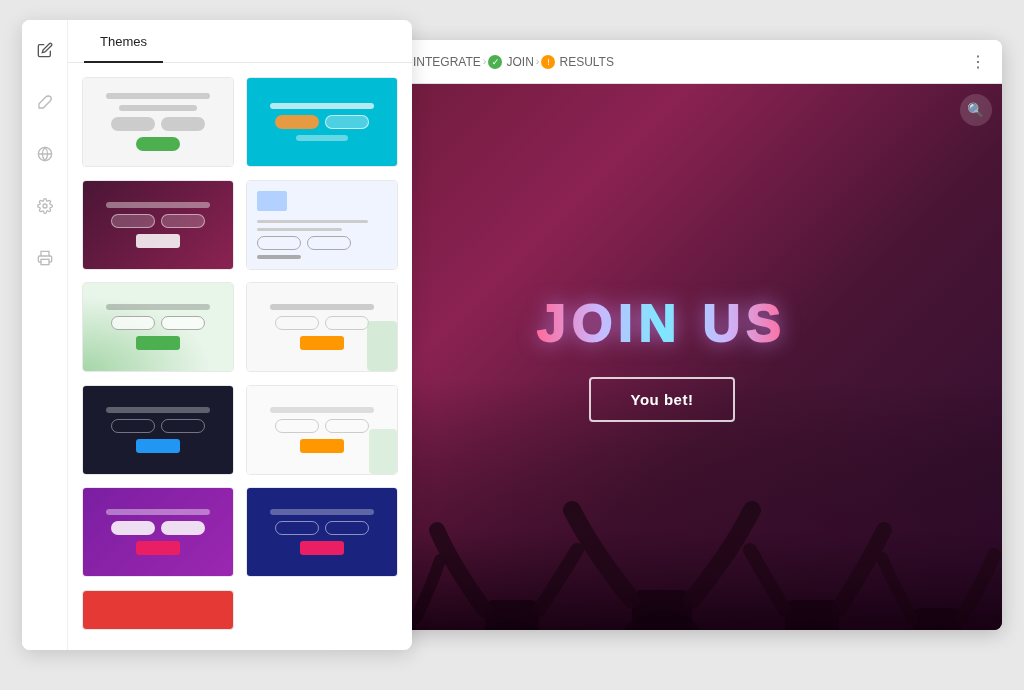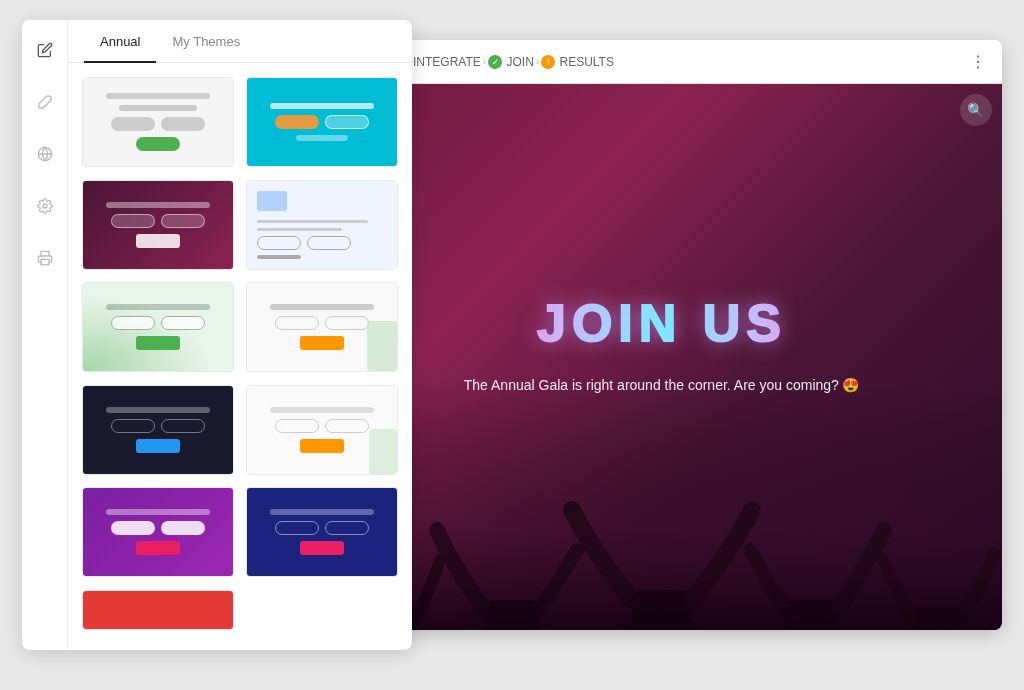--- a/index.html
+++ b/index.html
@@ -479,21 +479,21 @@
             <stop offset="100%" stop-color="rgba(20,0,15,0.9)"></stop>
           </linearGradient>
         </defs>
         <rect width="680" height="250" fill="url(#crowdFade)"></rect>
       </svg>
 
       <div class="search-icon-preview">🔍</div>
 
       <div class="hero-content">
         <div class="hero-title">JOIN US</div>
-        <div class="hero-subtitle">The Annual Gala is right around the corner. Are you coming? 😍</div>
+        <button class="hero-btn">You bet!</button>
       </div>
     </div>
   </div>
 
   <div class="left-panel">
 
     <div class="sidebar-icons">
       <div class="sidebar-icon active">
         <svg width="16" height="16" viewBox="0 0 24 24" fill="none" stroke="currentColor" stroke-width="2">
           <path d="M11 4H4a2 2 0 0 0-2 2v14a2 2 0 0 0 2 2h14a2 2 0 0 0 2-2v-7"></path>
@@ -522,22 +522,21 @@
         <svg width="16" height="16" viewBox="0 0 24 24" fill="none" stroke="currentColor" stroke-width="2">
           <polyline points="6 9 6 2 18 2 18 9"></polyline>
           <path d="M6 18H4a2 2 0 0 1-2-2v-5a2 2 0 0 1 2-2h16a2 2 0 0 1 2 2v5a2 2 0 0 1-2 2h-2"></path>
           <rect x="6" y="14" width="12" height="8"></rect>
         </svg>
       </div>
     </div>
 
     <div class="themes-panel">
       <div class="themes-tabs">
-        <div class="themes-tab active">Annual</div>
-        <div class="themes-tab">My Themes</div>
+        <div class="themes-tab active">Themes</div>
       </div>
 
       <div class="themes-grid">
 
         <div class="theme-card">
           <div class="theme-thumbnail">
             <div class="thumb-default" style="width:100%;height:100%;">
               <div class="thumb-bar wide"></div>
               <div class="thumb-bar medium"></div>
               <div class="thumb-btn-row">

